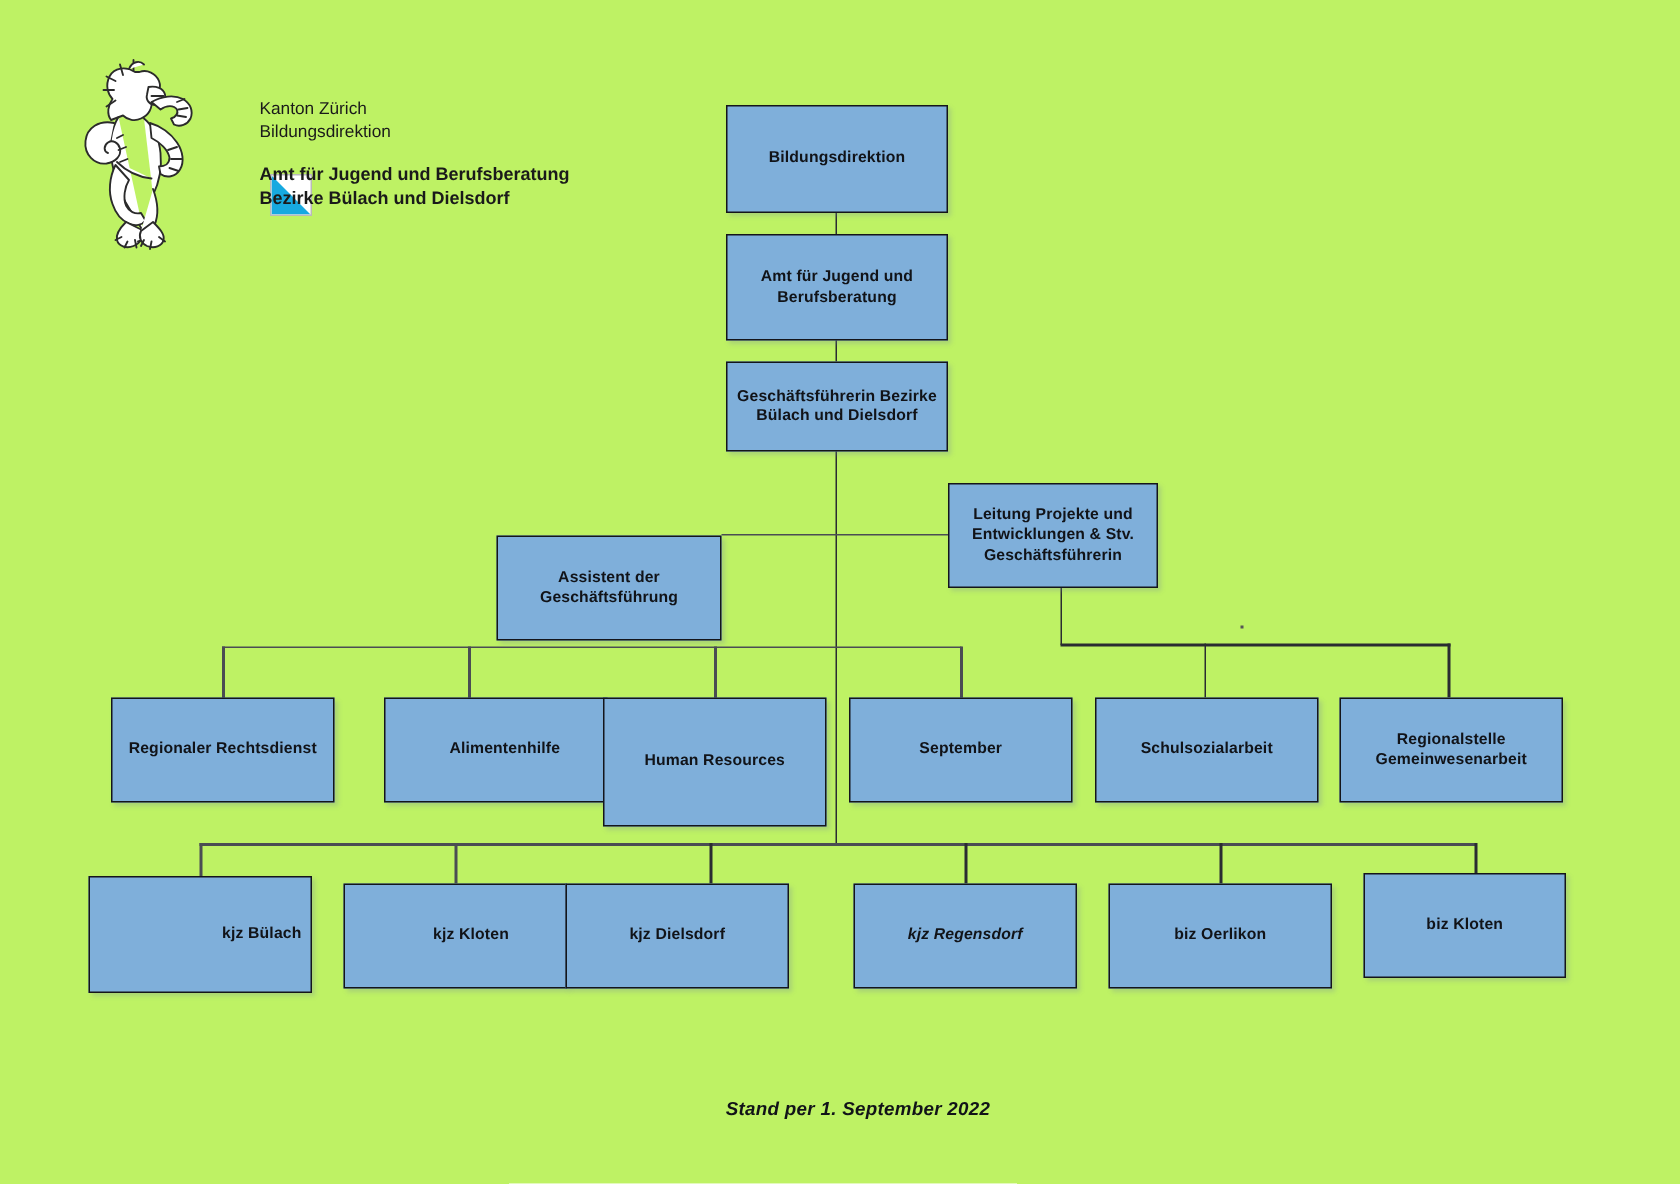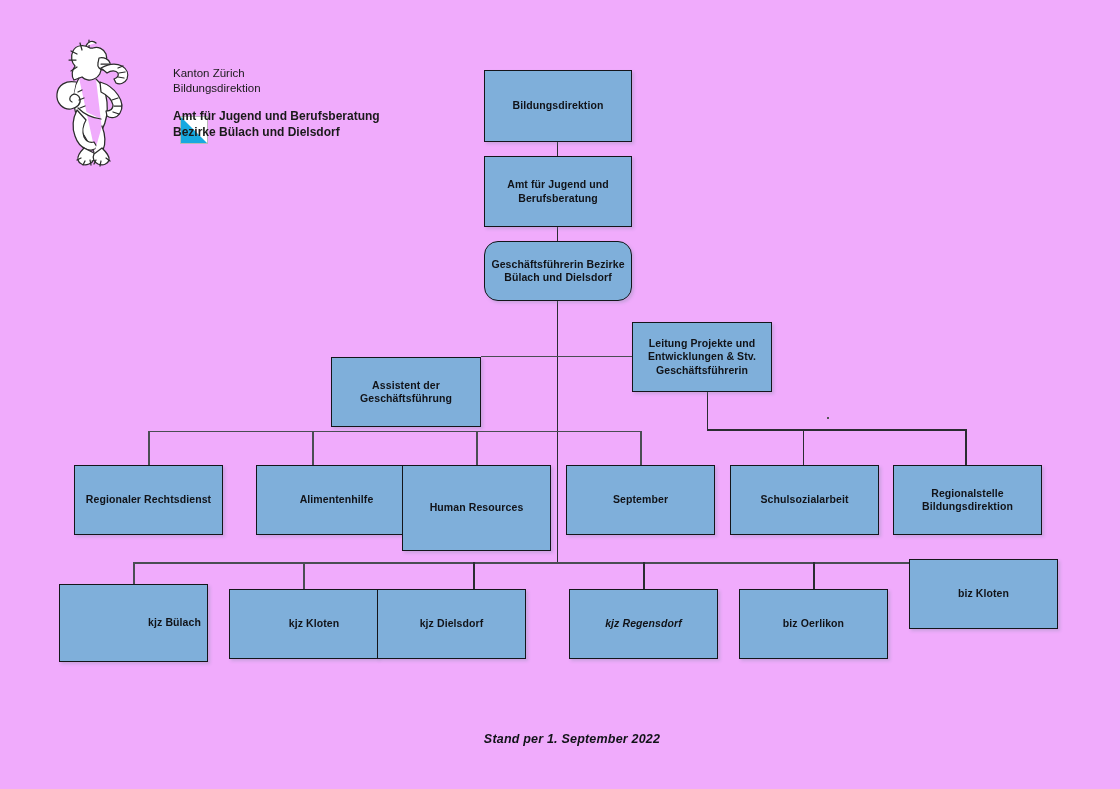--- a/index.html
+++ b/index.html
@@ -1,17 +1,17 @@
 <!DOCTYPE html>
 <html><head>
 <meta charset="utf-8">
 <style>
   html,body{margin:0;padding:0;background:#ffffff;}
   body{font-family:"Liberation Sans","DejaVu Sans",sans-serif;}
-  #stage{position:relative;width:1120px;height:789px;background:#f0abfc;overflow:hidden;}
+  #stage{position:relative;width:1120px;height:789px;background:#bef264;overflow:hidden;}
 
   
   #logo-block{position:absolute;left:40px;top:28px;width:400px;height:140px;}
   #lion-crest{position:absolute;left:4px;top:2px;width:100px;height:140px;}
   #logo-text{position:absolute;left:133px;top:38px;width:300px;}
   #logo-square{position:absolute;left:140px;top:88px;width:28px;height:28px;
                border:1px solid #b9b9b9;background:#ffffff;box-sizing:border-box;}
   #logo-square .tri{position:absolute;left:0;top:0;width:100%;height:100%;}
   .logo-line{font-size:11.5px;line-height:15px;color:#1a1a1a;white-space:nowrap;}
   .logo-line.bold{font-weight:bold;font-size:12px;line-height:15.5px;}
@@ -144,21 +144,21 @@
   <div class="ln v" style="left:983px;top:562px;height:27px;"></div>
 
   <div class="node" style="left:484px;top:70px;width:148px;height:72px;">
     <span class="lbl">Bildungsdirektion</span>
   </div>
 
   <div class="node" style="left:484px;top:156px;width:148px;height:71px;">
     <span class="lbl">Amt für Jugend und Berufsberatung</span>
   </div>
 
-  <div class="node" style="left:484px;top:241px;width:148px;height:60px;border-radius:14px;">
+  <div class="node" style="left:484px;top:241px;width:148px;height:60px;">
     <span class="lbl">Geschäftsführerin Bezirke Bülach und Dielsdorf</span>
   </div>
 
   <div class="node" style="left:331px;top:321px;width:150px;height:70px;margin-top:36px;">
     <span class="lbl">Assistent der Geschäftsführung</span>
   </div>
 
   <div class="node" style="left:632px;top:322px;width:140px;height:70px;">
     <span class="lbl">Leitung Projekte und Entwicklungen &amp; Stv. Geschäftsführerin</span>
   </div>
@@ -172,37 +172,37 @@
   <div class="node" style="left:402px;top:465px;width:149px;height:86px;">
     <span class="lbl">Human Resources</span>
   </div>
   <div class="node" style="left:566px;top:465px;width:149px;height:70px;">
     <span class="lbl">September</span>
   </div>
   <div class="node" style="left:730px;top:465px;width:149px;height:70px;">
     <span class="lbl">Schulsozialarbeit</span>
   </div>
   <div class="node" style="left:893px;top:465px;width:149px;height:70px;">
-    <span class="lbl">Regionalstelle Bildungsdirektion</span>
+    <span class="lbl">Regionalstelle Gemeinwesenarbeit</span>
   </div>
 
   <div class="node" style="left:59px;top:584px;width:149px;height:78px;justify-content:flex-end;">
     <span class="lbl">kjz Bülach</span>
   </div>
   <div class="node" style="left:229px;top:589px;width:149px;height:70px;padding-left:21px;">
     <span class="lbl">kjz Kloten</span>
   </div>
   <div class="node" style="left:377px;top:589px;width:149px;height:70px;">
     <span class="lbl">kjz Dielsdorf</span>
   </div>
   <div class="node" style="left:569px;top:589px;width:149px;height:70px;font-style:italic;">
     <span class="lbl">kjz Regensdorf</span>
   </div>
   <div class="node" style="left:739px;top:589px;width:149px;height:70px;">
     <span class="lbl">biz Oerlikon</span>
   </div>
-  <div class="node" style="left:909px;top:559px;width:149px;height:70px;">
+  <div class="node" style="left:909px;top:582px;width:135px;height:70px;">
     <span class="lbl">biz Kloten</span>
   </div>
 
   <div id="caption">Stand per 1. September 2022</div>
 
 </div>
 
 </body></html>

